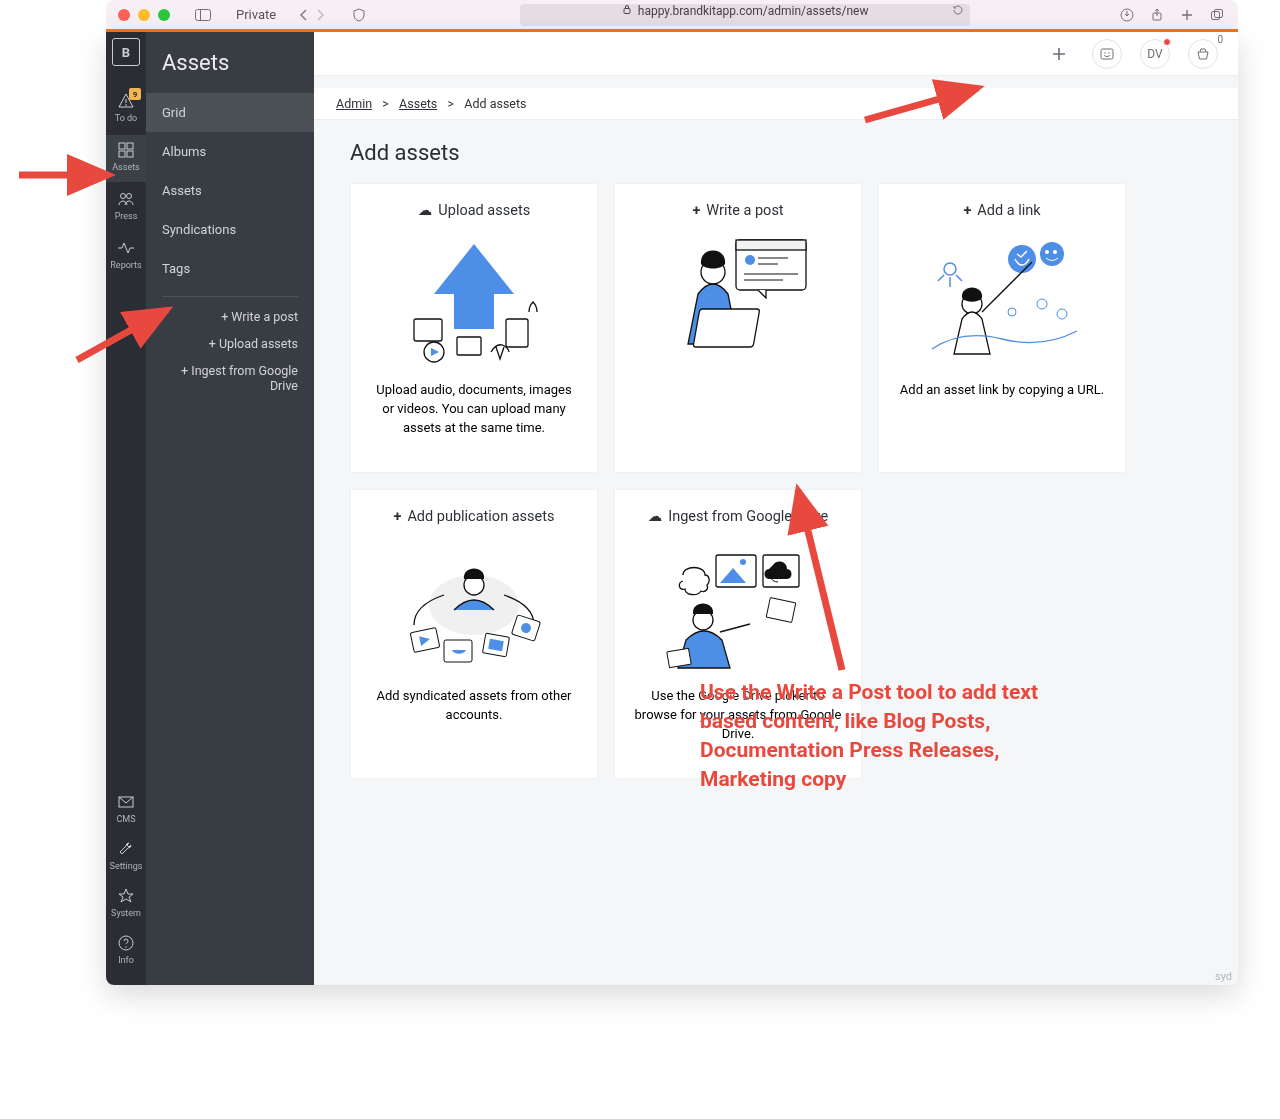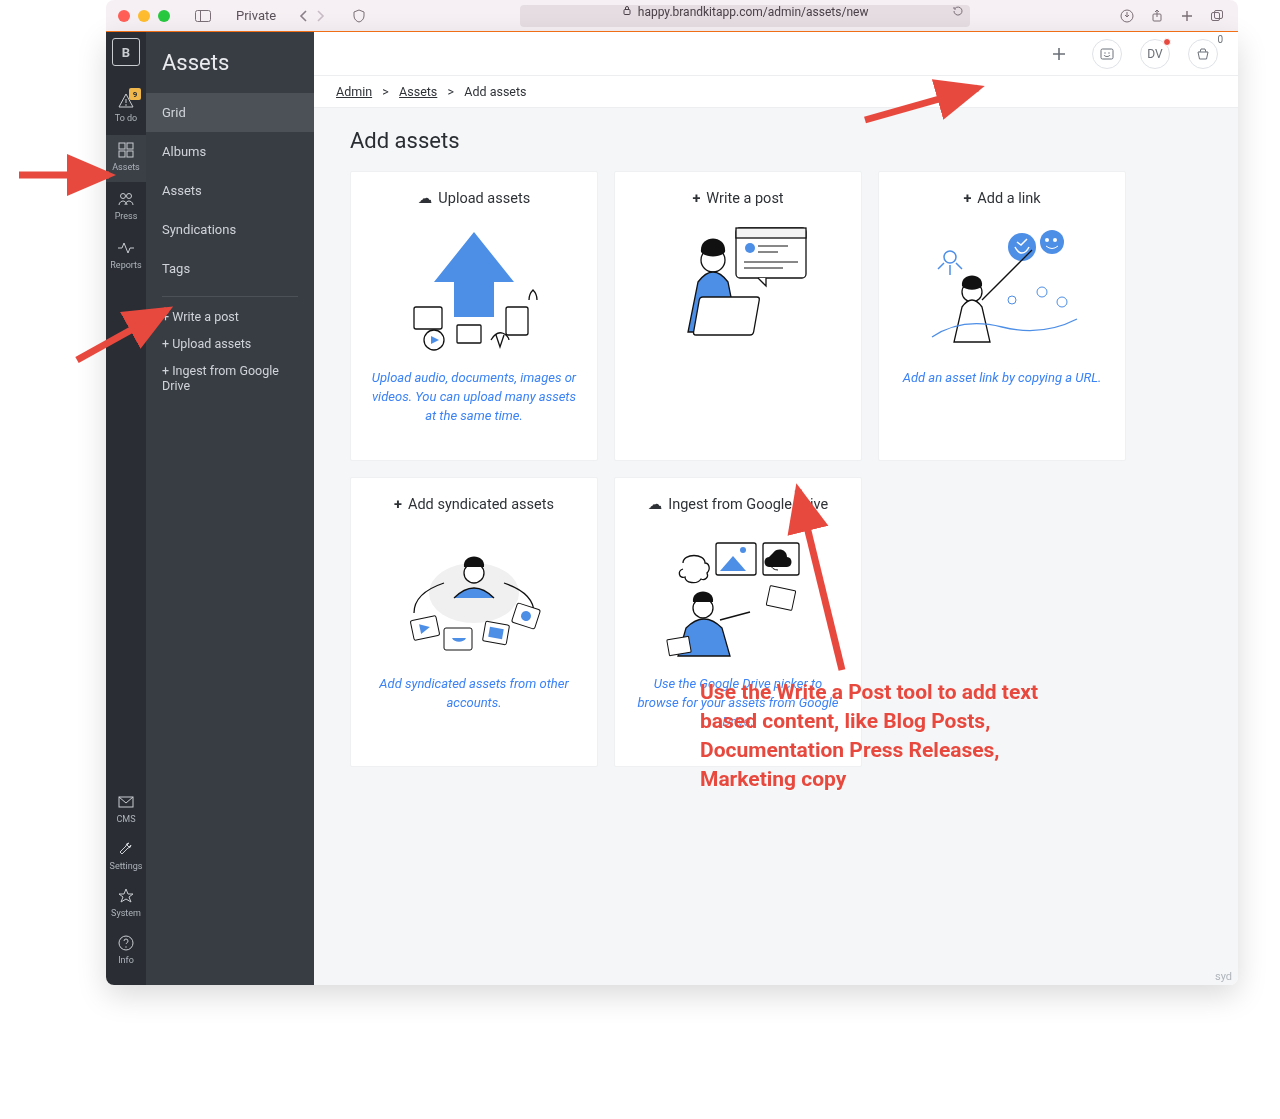--- a/index.html
+++ b/index.html
@@ -1,18 +1,18 @@
 <!DOCTYPE html>
 <html><head>
 <meta charset="utf-8">
 <style>
   * { box-sizing: border-box; margin: 0; padding: 0; }
   body { font-family: -apple-system, BlinkMacSystemFont, "Segoe UI", Roboto, Helvetica, Arial, sans-serif; background:#fff; width:1280px; height:1119px; position:relative; }
   
-  .browser-chrome { position:absolute; top:0; left:106px; right:42px; height:32px; background:#f6f0f4; border-radius:8px 8px 0 0; display:flex; align-items:center; padding:0 12px; gap:22px; border-bottom:1px solid #f97316;}
+  .browser-chrome { position:absolute; top:0; left:106px; right:42px; height:32px; background:#f6f0f4; border-radius:8px 8px 0 0; display:flex; align-items:center; padding:0 12px; gap:22px; border-bottom:3px solid #f97316;}
   .traffic { display:flex; gap:8px; }
   .traffic span{ width:12px;height:12px;border-radius:50%; display:inline-block;}
   .tr-red{background:#ff5f57;} .tr-yel{background:#febc2e;} .tr-gre{background:#28c840;}
   .win-btn{ width:22px; height:18px; display:flex; align-items:center; justify-content:center; color:#7a6f76;}
   .priv{ font-size:13px; color:#5b525a;}
   .nav-arrows{ display:flex; gap:6px; color:#8a8088;}
   .shield{ width:14px;height:14px;color:#777;}
   .urlbar{ flex:1; max-width:450px; margin:0 auto; height:22px; background:#e6dde3; border-radius:4px; display:flex; align-items:flex-start; justify-content:center; gap:6px; font-size:12px; color:#4a4148; position:relative;}
   .lock{width:10px;height:10px;}
   .url-refresh{position:absolute; right:6px; color:#777;}
@@ -27,37 +27,37 @@
   .rail-item.active{ background:#3b4047;}
   .rail-icon{ width:18px;height:18px;}
   .badge9{ position:absolute; top:2px; right:5px; width:12px;height:12px; background:#f0b84c; color:#2a2e34; font-size:8px; font-weight:bold; border-radius:2px; display:flex; align-items:center; justify-content:center;}
   .rail-bottom{ margin-top:auto; width:100%; display:flex; flex-direction:column; align-items:center; padding-bottom:10px;}
   
   .sidebar{ width:168px; background:#383c43; color:#d6dae0; display:flex; flex-direction:column; padding-top:14px;}
   .sidebar h1{ font-size:22px; font-weight:400; color:#e9ebee; padding:4px 16px 18px;}
   .side-link{ padding:12px 16px; font-size:13px; color:#d0d4da;}
   .side-link.sel{ background:#4c5158;}
   .side-divider{ height:1px; background:#4c5158; margin:8px 16px 6px;}
-  .side-action{ padding:6px 16px; font-size:12.5px; color:#d0d4da;}
+  .side-action{ padding:6px 16px; font-size:12.5px; color:#d0d4da;text-align:right;}
   
   .content{ flex:1; background:#f5f6f7; display:flex; flex-direction:column; position:relative;}
   .topbar{ height:44px; background:#fff; border-bottom:1px solid #eceef0; display:flex; align-items:center; justify-content:flex-end; padding:0 20px; gap:18px;}
   .topbar-btn{ width:30px;height:30px; border-radius:50%; border:1px solid #dfe2e6; display:flex; align-items:center; justify-content:center; color:#6b7078; font-size:14px; position:relative;}
   .red-dot{ position:absolute; top:-2px; right:-2px; width:8px;height:8px; background:#e8493f; border-radius:50%; border:1.5px solid #fff;}
   .sup0{ position:absolute; top:-6px; right:-6px; font-size:10px; color:#6b7078;}
-  .crumb{ background:#fff; border-bottom:1px solid #eceef0; padding:8px 22px; font-size:12.5px; color:#2f3338;}
+  .crumb{ background:#fff; border-bottom:1px solid #eceef0; padding:8px 22px; font-size:12.5px; color:#2f3338;margin-top:12px;}
   .crumb a{ color:#2f3338; text-decoration:underline;}
   .crumb span.sep{ margin:0 4px;}
   .main{ padding:20px 36px 30px; overflow:auto;}
   .main h2{ font-size:22px; font-weight:400; color:#2a2e33; margin-bottom:18px;}
   .grid{ display:grid; grid-template-columns: repeat(3, 248px); gap:16px;}
   .card{ background:#fff; border:1px solid #eef0f2; border-radius:2px; min-height:290px; display:flex; flex-direction:column; align-items:center; padding:18px 18px 22px; text-align:center; color:#2e3237;}
   .card-title{ font-size:14.5px; font-weight:400; color:#2e3237; display:flex; align-items:center; gap:6px; margin-bottom:10px;}
   .illus{ width:170px; height:140px; display:flex; align-items:center; justify-content:center;}
-  .desc{ font-size:13px; color:#3b82f6; line-height:1.45; margin-top:12px;font-style:italic;}
+  .desc{ font-size:13px; color:#000000; line-height:1.45; margin-top:12px;}
   .syd{ position:absolute; bottom:2px; right:6px; font-size:11px; color:#b0b5bb;}
   
   .arrow{ position:absolute; pointer-events:none; z-index:50;}
   .annot{ position:absolute; z-index:55; color:#e8493f; font-weight:700; font-size:21px; line-height:1.38; text-shadow:0 1px 2px rgba(255,255,255,0.7);}
   svg{ display:block;}
 </style>
 </head>
 <body>
 
 <div class="browser-chrome">
@@ -311,21 +311,21 @@
               <path d="M60 78 q30 -30 50 -50" fill="none" stroke="#111" stroke-width="1.3"></path>
               <path d="M10 115 q30 -20 70 -10 q40 10 75 -8" fill="none" stroke="#4d8ee6" stroke-width="1.3"></path>
             </svg>
           </div>
           <div class="desc">Add an asset link by copying a URL.</div>
         </div>
 
         <div class="card">
           <div class="card-title">
               <span style="font-weight:bold;">+</span>
-              <span>Add syndicated assets</span>
+              <span>Add publication assets</span>
             </div>
           <div class="illus">
             <svg width="160" height="130" viewBox="0 0 160 130">
               <ellipse cx="80" cy="65" rx="45" ry="30" fill="#f0f0f0"></ellipse>
               <circle cx="80" cy="45" r="10" fill="#fff" stroke="#111" stroke-width="1.3"></circle>
               <path d="M70 39 c-2-14 22-14 20 0" fill="#111"></path>
               <path d="M60 70 q20 -20 40 0" fill="#4d8ee6" stroke="#111" stroke-width="1.3"></path>
               <path d="M50 55 q-30 10 -30 30 M110 55 q30 10 30 30" fill="none" stroke="#111" stroke-width="1.3"></path>
               <rect x="18" y="90" width="26" height="20" rx="2" fill="#fff" stroke="#111" transform="rotate(-12 31 100)"></rect>
                 <polygon points="26,105 26,95 36,100" fill="#4d8ee6" transform="rotate(-12 31 100)"></polygon>

